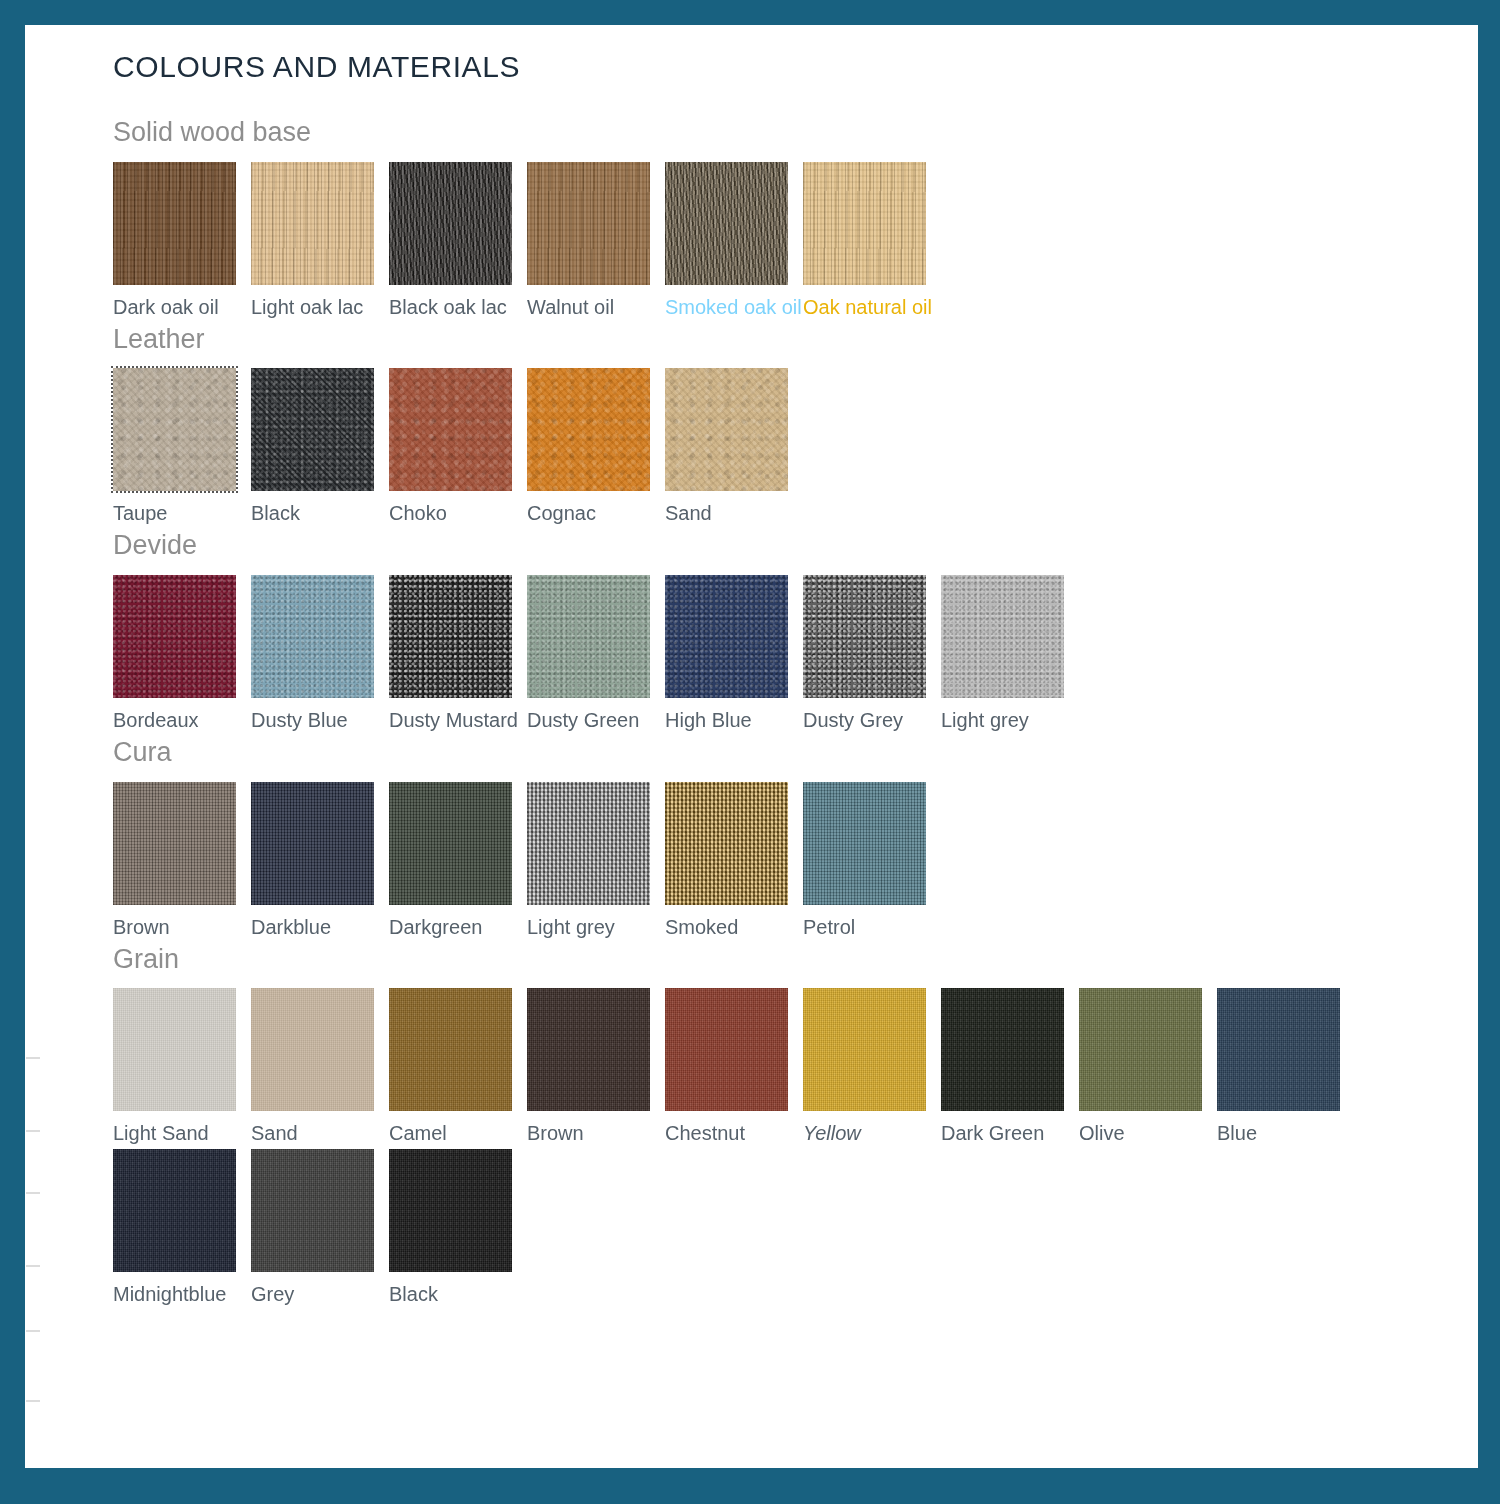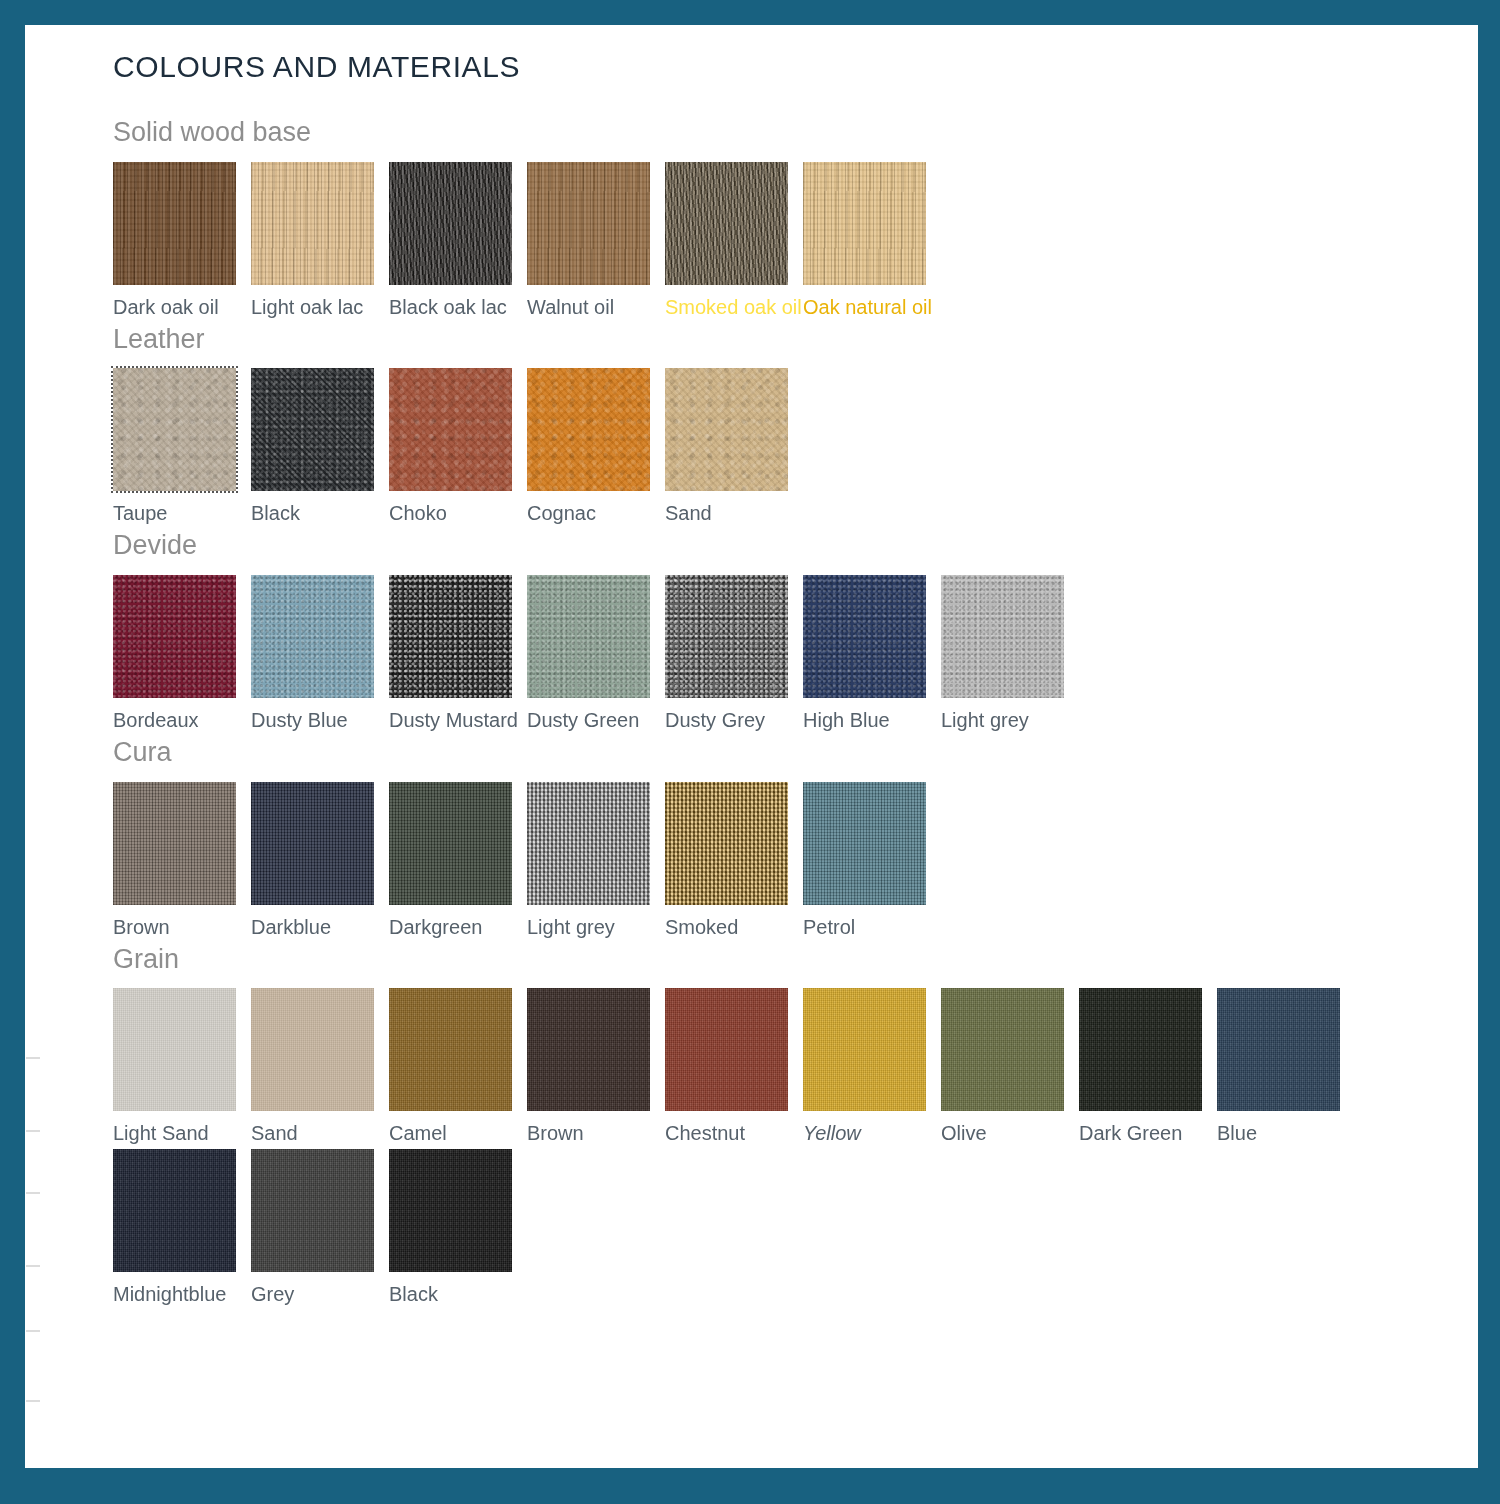--- a/index.html
+++ b/index.html
@@ -254,21 +254,21 @@
             <div class="swatch-cell">
               <div class="swatch" style="background-color: rgb(146, 105, 63);">
                 <div class="tex tex-wood"></div>
               </div>
               <div class="swatch-label" style="color: rgb(86, 97, 107);">Walnut oil</div>
             </div>
             <div class="swatch-cell">
               <div class="swatch" style="background-color: rgb(110, 96, 71);">
                 <div class="tex tex-wood-rough"></div>
               </div>
-              <div class="swatch-label" style="color: #fde047;">Smoked oak oil</div>
+              <div class="swatch-label" style="color: #7dd3fc;">Smoked oak oil</div>
             </div>
             <div class="swatch-cell">
               <div class="swatch" style="background-color: rgb(227, 193, 135);">
                 <div class="tex tex-wood"></div>
               </div>
               <div class="swatch-label" style="color: #eab308;">Oak natural oil</div>
             </div>
           </div>
         </div>
         <div class="section">
@@ -327,30 +327,30 @@
               </div>
               <div class="swatch-label" style="color: rgb(86, 97, 107);">Dusty Mustard</div>
             </div>
             <div class="swatch-cell">
               <div class="swatch" style="background-color: rgb(143, 163, 150);">
                 <div class="tex tex-melange"></div>
               </div>
               <div class="swatch-label" style="color: rgb(86, 97, 107);">Dusty Green</div>
             </div>
             <div class="swatch-cell">
+              <div class="swatch" style="background-color: rgb(43, 60, 99);">
+                <div class="tex tex-melange"></div>
+              </div>
+              <div class="swatch-label" style="color: rgb(86, 97, 107);">High Blue</div>
+            </div>
+            <div class="swatch-cell">
               <div class="swatch" style="background-color: rgb(96, 96, 96);">
                 <div class="tex tex-melange-hi"></div>
               </div>
               <div class="swatch-label" style="color: rgb(86, 97, 107);">Dusty Grey</div>
-            </div>
-            <div class="swatch-cell">
-              <div class="swatch" style="background-color: rgb(43, 60, 99);">
-                <div class="tex tex-melange"></div>
-              </div>
-              <div class="swatch-label" style="color: rgb(86, 97, 107);">High Blue</div>
             </div>
             <div class="swatch-cell">
               <div class="swatch" style="background-color: rgb(185, 185, 185);">
                 <div class="tex tex-melange"></div>
               </div>
               <div class="swatch-label" style="color: rgb(86, 97, 107);">Light grey</div>
             </div>
           </div>
         </div>
         <div class="section">
@@ -427,30 +427,30 @@
               </div>
               <div class="swatch-label" style="color: rgb(86, 97, 107);">Chestnut</div>
             </div>
             <div class="swatch-cell">
               <div class="swatch" style="background-color: rgb(215, 171, 44);">
                 <div class="tex tex-grain"></div>
               </div>
               <div class="swatch-label" style="color: rgb(86, 97, 107); font-style: italic;">Yellow</div>
             </div>
             <div class="swatch-cell">
+              <div class="swatch" style="background-color: rgb(28, 32, 25);">
+                <div class="tex tex-grain"></div>
+              </div>
+              <div class="swatch-label" style="color: rgb(86, 97, 107);">Dark Green</div>
+            </div>
+            <div class="swatch-cell">
               <div class="swatch" style="background-color: rgb(106, 112, 69);">
                 <div class="tex tex-grain"></div>
               </div>
               <div class="swatch-label" style="color: rgb(86, 97, 107);">Olive</div>
-            </div>
-            <div class="swatch-cell">
-              <div class="swatch" style="background-color: rgb(28, 32, 25);">
-                <div class="tex tex-grain"></div>
-              </div>
-              <div class="swatch-label" style="color: rgb(86, 97, 107);">Dark Green</div>
             </div>
             <div class="swatch-cell">
               <div class="swatch" style="background-color: rgb(44, 66, 89);">
                 <div class="tex tex-grain"></div>
               </div>
               <div class="swatch-label" style="color: rgb(86, 97, 107);">Blue</div>
             </div>
             <div class="swatch-cell">
               <div class="swatch" style="background-color: rgb(29, 35, 51);">
                 <div class="tex tex-grain"></div>

